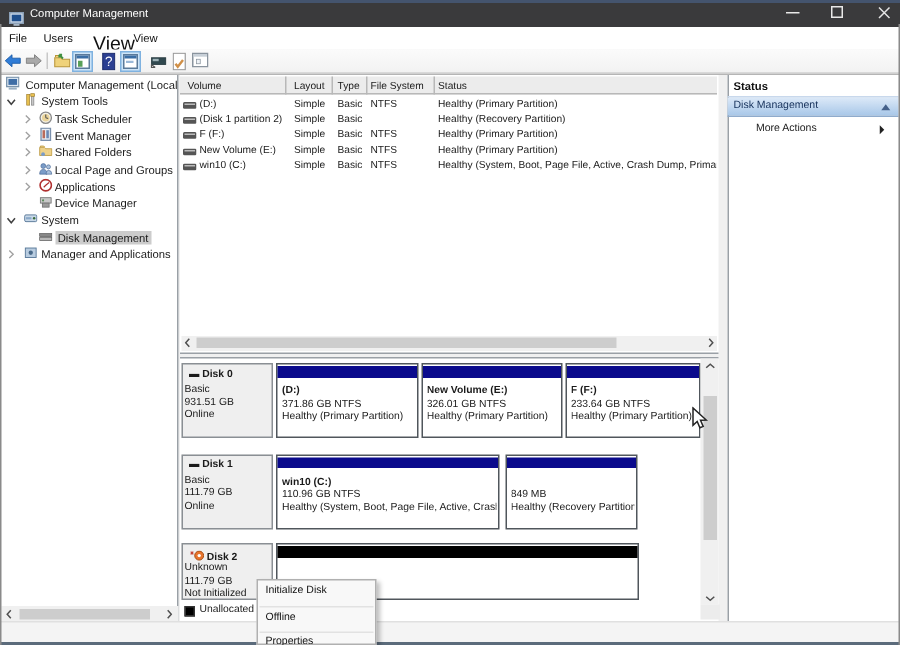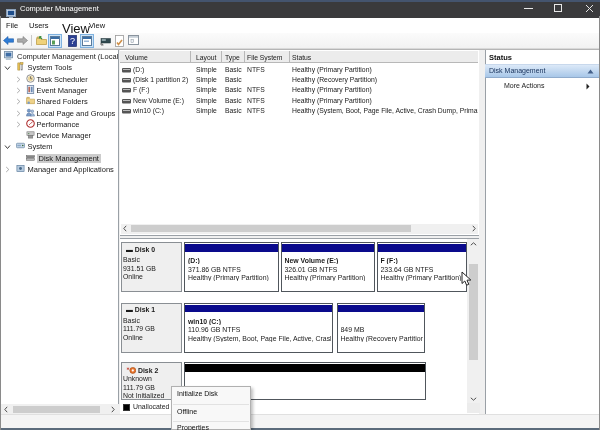--- a/index.html
+++ b/index.html
@@ -143,21 +143,21 @@
           <path d="M5.2 9 Q5.2 6.2 7 6.2 Q9.5 6.2 9.5 9 Z" fill="#a8c0dc" stroke="#4a6a98" stroke-width="0.5"></path>
         </svg></div>
       <div class="abs txt" style="left:36.5px;top:58.5px;">Local Page and Groups</div>
       <svg class="abs" style="left:16px;top:70.8px" width="5" height="7" viewBox="0 0 5 7">
         <path d="M1.2 1 L3.8 3.5 L1.2 6" stroke="#a0a0a0" stroke-width="0.9" fill="none"></path>
       </svg>
       <div class="abs" style="left:25.5px;top:68.8px;width:10px;height:10px;"><svg width="9" height="9" viewBox="0 0 10 10">
           <circle cx="5" cy="5" r="4.2" fill="#fff" stroke="#b03030" stroke-width="1.2"></circle>
           <path d="M5 5 L7.5 3 M5 5 L3.5 6.5" stroke="#b03030" stroke-width="0.9"></path>
         </svg></div>
-      <div class="abs txt" style="left:36.5px;top:69.8px;">Performance</div>
+      <div class="abs txt" style="left:36.5px;top:69.8px;">Applications</div>
       <div class="abs" style="left:25.5px;top:80.1px;width:10px;height:10px;"><svg width="9" height="9" viewBox="0 0 10 10">
           <rect x="1" y="2" width="8" height="4" fill="#c8c8c8" stroke="#707070" stroke-width="0.6"></rect>
           <rect x="2.5" y="6" width="5" height="3" fill="#9a9a9a" stroke="#707070" stroke-width="0.6"></rect>
           <circle cx="3" cy="4" r="0.8" fill="#5a8a5a"></circle>
         </svg></div>
       <div class="abs txt" style="left:36.5px;top:81.1px;">Device Manager</div>
       <svg class="abs" style="left:4px;top:93.89999999999999px" width="7" height="6" viewBox="0 0 7 6">
         <path d="M1 1.5 L3.5 4.5 L6 1.5" stroke="#404040" stroke-width="1" fill="none"></path>
       </svg>
       <div class="abs" style="left:16px;top:91.39999999999999px;width:10px;height:10px;"><svg width="9" height="9" viewBox="0 0 10 10">

